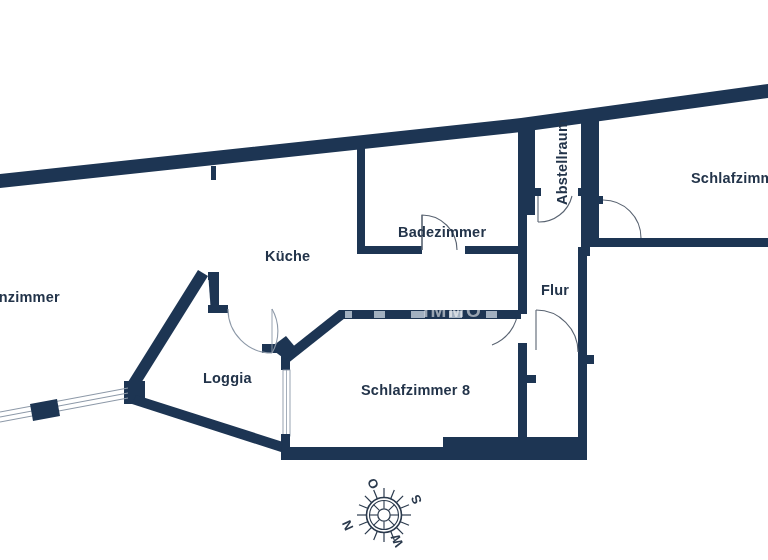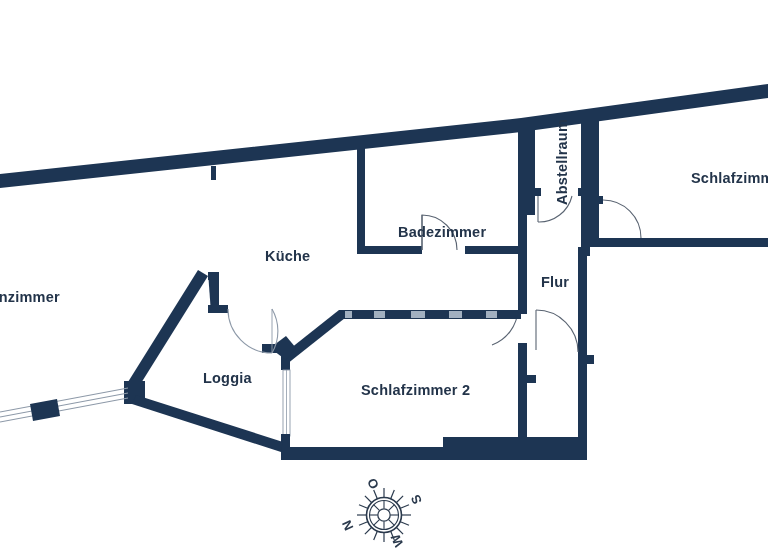--- a/index.html
+++ b/index.html
@@ -242,25 +242,26 @@
   <div class="room-label" style="left:-33px; top:289px;">Wohnzimmer</div>
 
   <div class="room-label" style="left:265px; top:248px;">Küche</div>
 
   <div class="room-label" style="left:398px; top:187px;margin-top:37px;">Badezimmer</div>
 
   <div class="room-label vertical" style="left:554px; top:205px;">Abstellraum</div>
 
   <div class="room-label" style="left:691px; top:170px;">Schlafzimmer</div>
 
-  <div class="room-label" style="left:541px; top:274px;">Flur</div>
+  <div class="room-label" style="left:541px; top:282px;">Flur</div>
 
   <div class="room-label" style="left:203px; top:370px;text-align:center;">Loggia</div>
 
-  <div class="room-label" style="left:361px; top:382px;">Schlafzimmer 2</div>
+  <div class="room-label" style="left:361px; top:382px;">Schlafzimmer 8</div>
 
   <div class="compass-letter" style="left:368px; top:476px; transform:rotate(-115deg);">O</div>
   <div class="compass-letter" style="left:412px; top:492px; transform:rotate(-115deg);">S</div>
   <div class="compass-letter" style="left:391px; top:533px; transform:rotate(-115deg);">W</div>
   <div class="compass-letter" style="left:343px; top:518px; transform:rotate(-115deg);">N</div>
 
+  <div id="watermark">IMMO</div>
 
 </div>
 
 </body></html>

